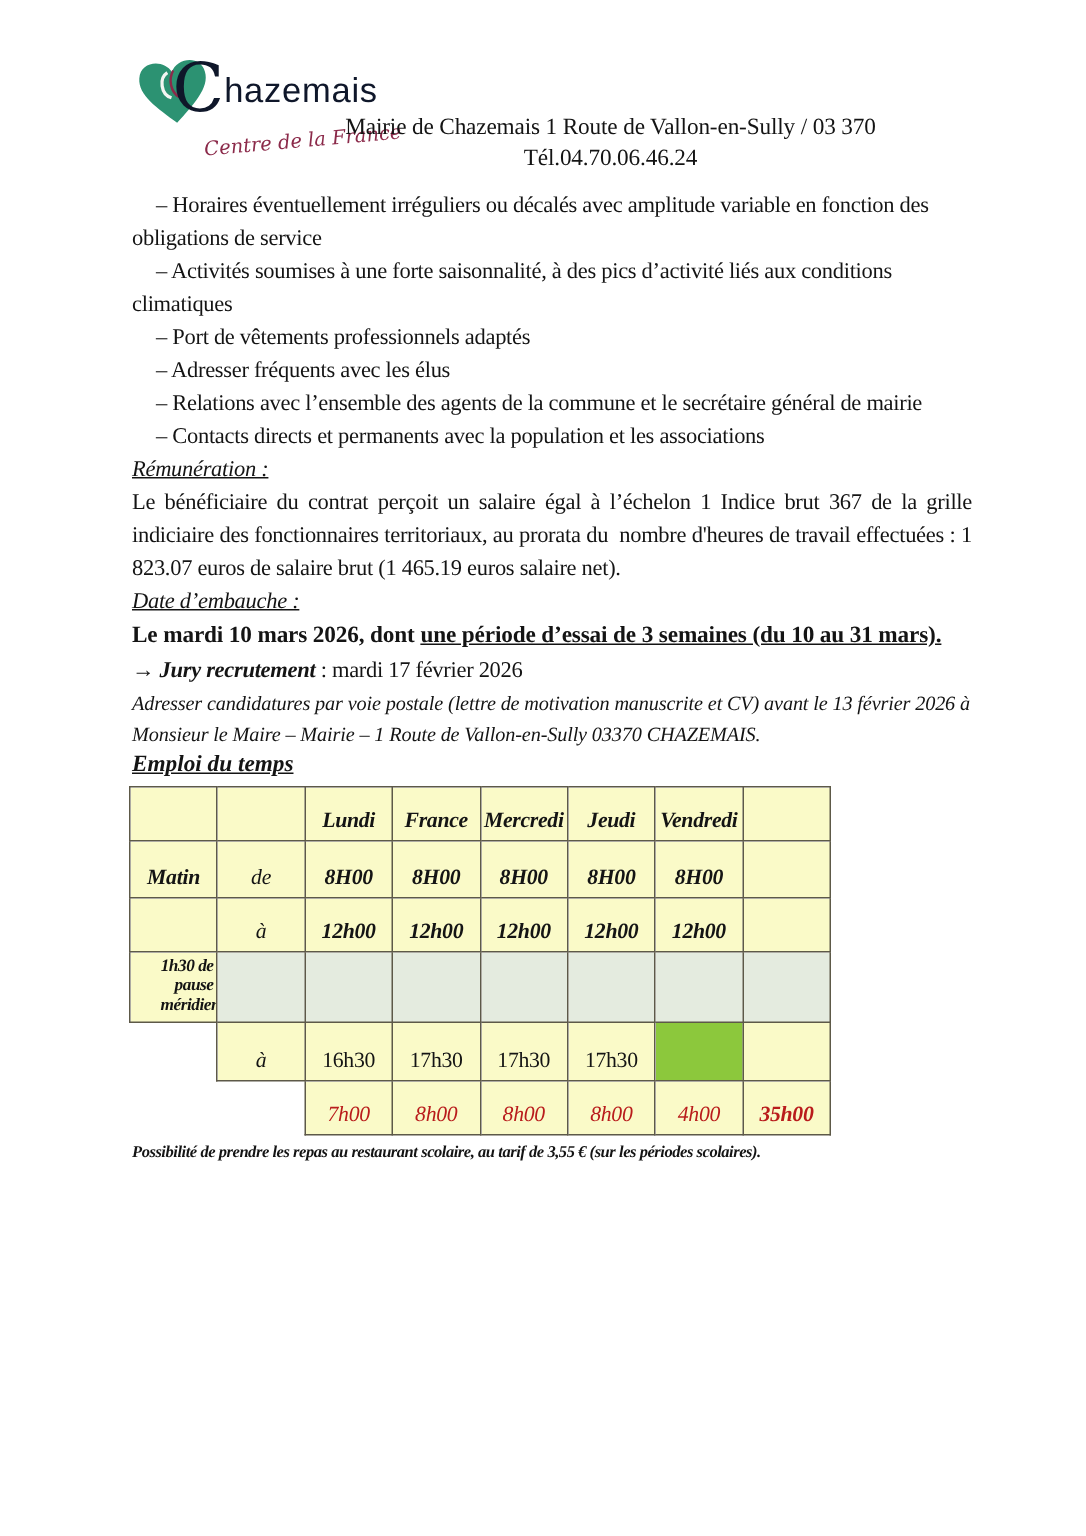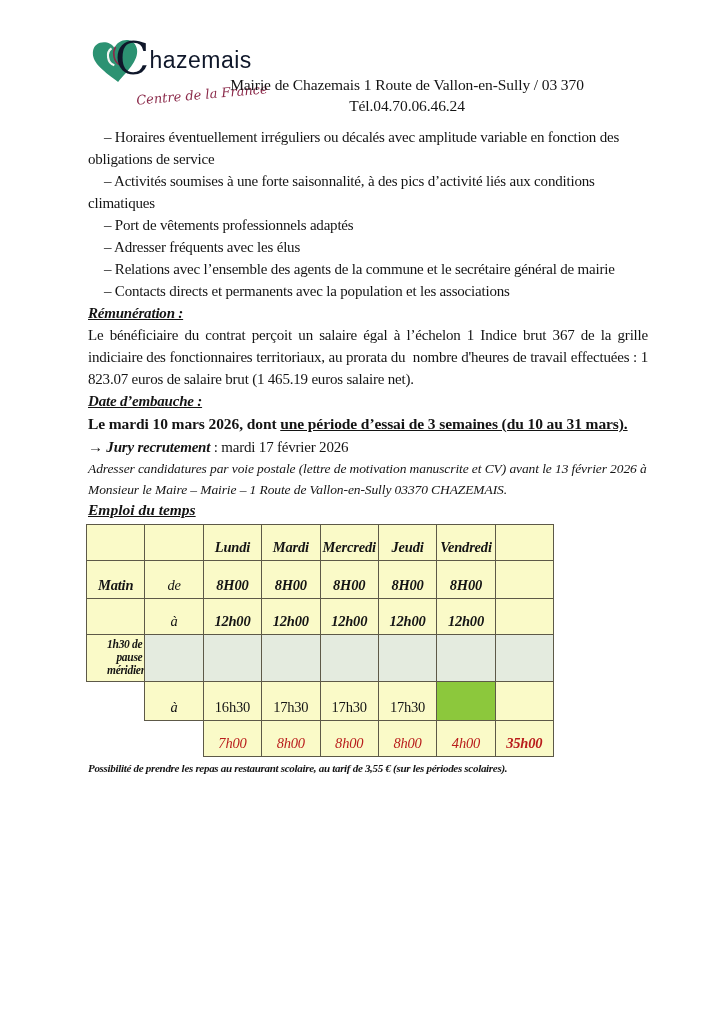--- a/index.html
+++ b/index.html
@@ -17,21 +17,21 @@
 
   
   .header-text{position:absolute;left:168px;top:74px;width:478px;text-align:center;
                font-size:15.5px;line-height:21px;letter-spacing:-0.1px;}
 
   
   .content{position:absolute;left:88px;top:126px;width:560px;font-size:15px;line-height:22px;
            letter-spacing:-0.2px;}
   .content p{margin:0;}
   .bullet{margin:0 0 14px;text-indent:16px;}
-  .sec{margin:0;font-size:15px;font-weight:700;font-style:italic;text-decoration:underline;}
+  .sec{margin:0;font-size:15px;font-weight:400;font-style:italic;text-decoration:underline;}
   .just{margin:0 0 12px;text-align:justify;}
   .embauche{margin:0 0 8px;font-size:15.5px;font-weight:bold;line-height:24px;letter-spacing:-0.1px;}
   .u{text-decoration:underline;}
   .jury{margin:0 0 2px;}
   .bi{font-weight:bold;font-style:italic;}
   .i{margin-top:44px;}
   .note{margin:0 0 5px;font-style:italic;font-size:13.5px;line-height:21px;letter-spacing:-0.1px;}
   .emploi{margin:0;font-size:15.5px;font-weight:bold;font-style:italic;
           text-decoration:underline;line-height:20px;letter-spacing:0;}
 
@@ -94,21 +94,21 @@
     <p class="note">Adresser candidatures par voie postale (lettre de motivation manuscrite et CV) avant le 13 février 2026 à Monsieur le Maire – Mairie – 1 Route de Vallon-en-Sully 03370 CHAZEMAIS.</p>
 
     <h3 class="emploi">Emploi du temps</h3>
 
     <table class="sched">
       <tbody>
           <tr style="height:36px">
         <td></td>
         <td></td>
         <td class="day">Lundi</td>
-        <td class="day">Mardi</td>
+        <td class="day">France</td>
         <td class="day">Mercredi</td>
         <td class="day">Jeudi</td>
         <td class="day">Vendredi</td>
         <td></td>
       </tr>
       <tr style="height:38px">
         <td class="rowlab">Matin</td>
         <td class="conn">de</td>
         <td class="btime">8H00</td>
         <td class="btime">8H00</td>

